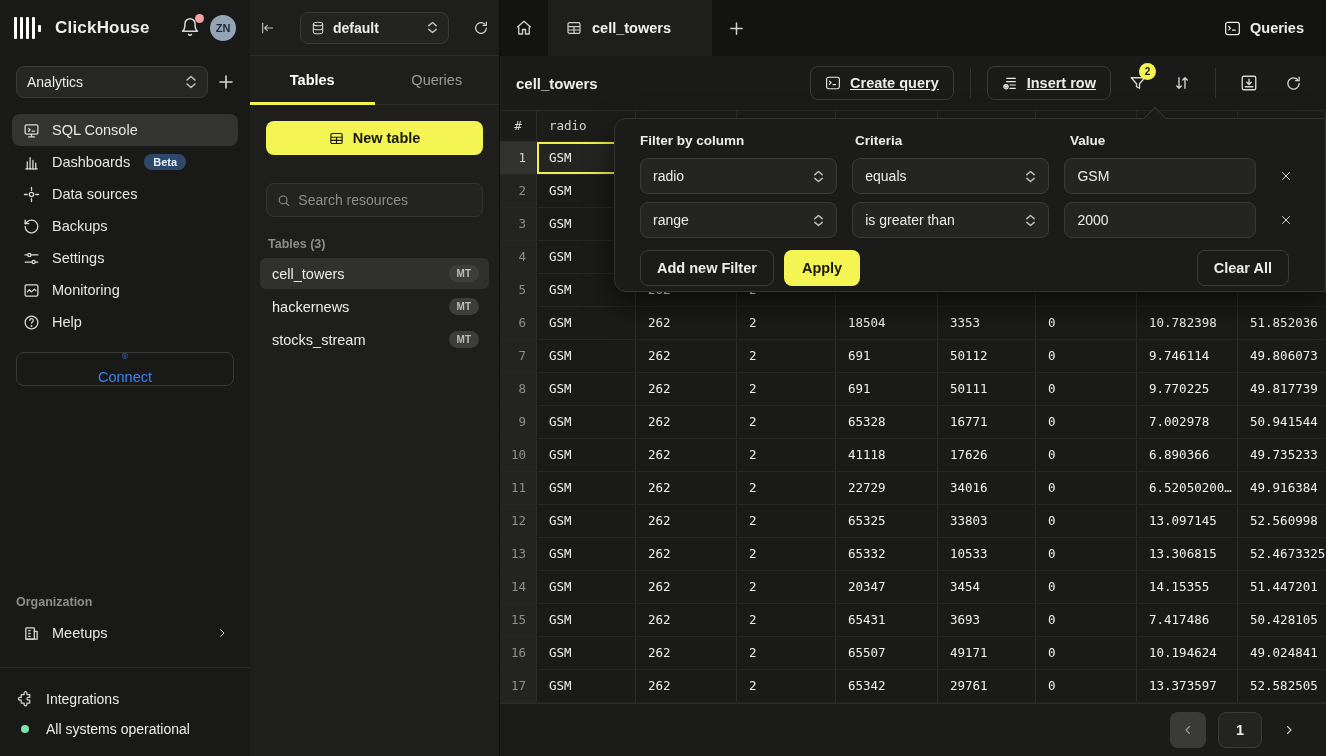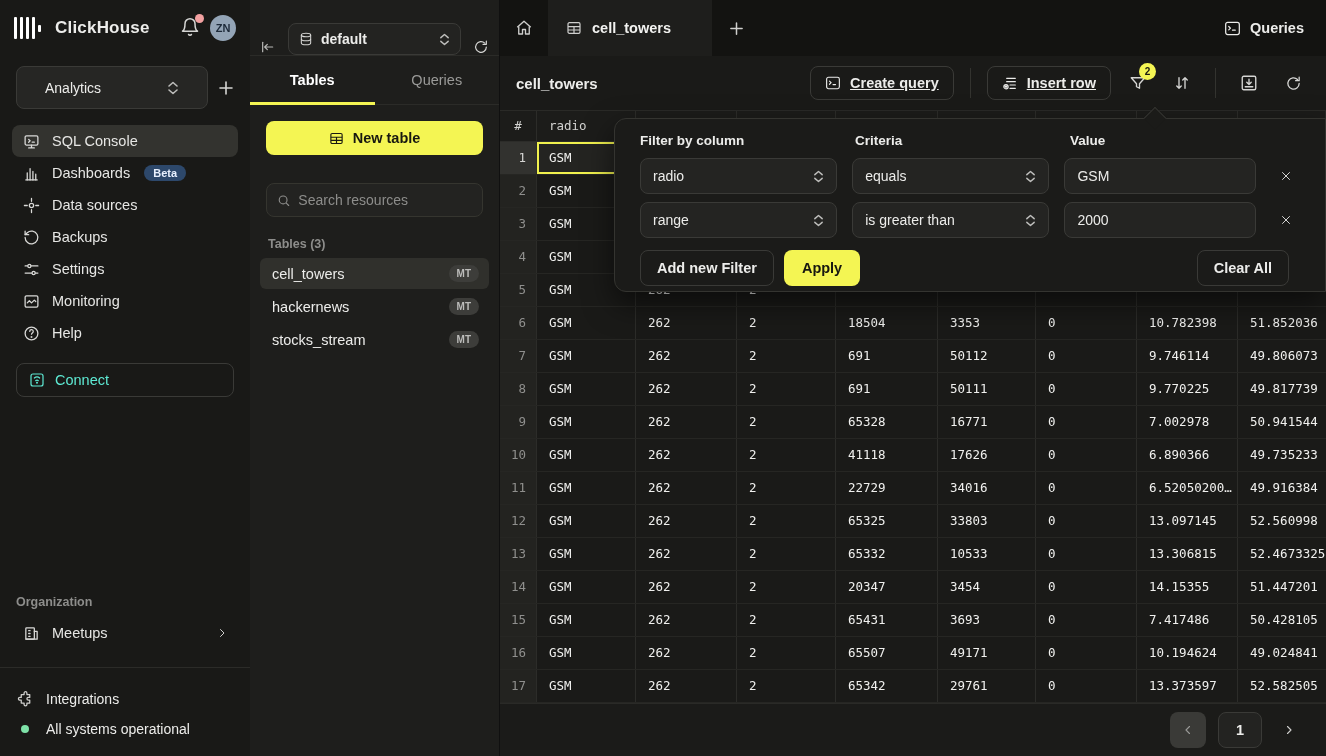--- a/index.html
+++ b/index.html
@@ -22,55 +22,56 @@
   .logo-bars i.short { height:7px; align-self:center; }
   .brand-name { font-size:17px; font-weight:700; letter-spacing:.2px; margin-left:6px; }
   .sb-header .spacer { flex:1; }
   .bell-wrap { position:relative; width:22px; height:22px; color:#d6d6d4; }
   .bell-dot { position:absolute; top:-3px; right:-2px; width:9px; height:9px; border-radius:50%; background:#f2a1a1; }
   .avatar { width:26px; height:26px; border-radius:50%; background:#93a4b6; color:#1d2a3a;
     font-size:11px; font-weight:700; display:flex; align-items:center; justify-content:center; }
 
   .sb-workspace { display:flex; align-items:center; gap:10px; padding:10px 16px 4px 16px; }
   .ws-select {
-    flex:1; height:43px; background:#262624; border:1px solid #3a3a37; border-radius:8px;
-    display:flex; align-items:center; padding:0 28px; gap:8px; font-size:14px; cursor:pointer;
+    flex:1; height:32px; background:#262624; border:1px solid #3a3a37; border-radius:8px;
+    display:flex; align-items:center; padding:0 10px; gap:8px; font-size:14px; cursor:pointer;
   }
   .ws-select .spacer { flex:1; }
   .icon-btn-plain { background:none; border:none; color:#d6d6d4; cursor:pointer; display:flex; align-items:center; justify-content:center; }
 
   .sb-nav { margin-top:12px; padding:0 12px; display:flex; flex-direction:column; }
   .nav-item {
     height:32px; display:flex; align-items:center; gap:12px; padding:0 10px; border-radius:8px;
     color:#e6e6e4; font-size:14.5px; cursor:pointer;
   }
   .nav-item.active { background:#33332f; }
   .nav-item .ni-icon { width:18px; display:flex; justify-content:center; color:#d9d9d7; }
   .badge-beta {
     background:#2d486b; color:#e8f0fe; font-size:11px; font-weight:600;
     border-radius:999px; padding:2px 9px; margin-left:2px;
   }
   .sb-connect { padding:14px 16px 0 16px; }
   .connect-btn {
     width:100%; height:34px; background:transparent; border:1px solid #3a3a37; border-radius:8px;
-    color:#5eead4; font-size:14.5px; display:flex; align-items:center; gap:10px; padding:0 12px; cursor:pointer;
+    color:#3b82f6; font-size:14.5px; display:flex; align-items:center; gap:10px; padding:0 12px; cursor:pointer;
     font-family:inherit;
+    flex-direction:column;
   }
   .sb-grow { flex:1; }
   .sb-org-label { padding:0 16px; color:#8d8d8b; font-size:12.5px; font-weight:600; margin-bottom:8px; }
   .sb-org { padding:0 12px; }
   .sb-divider { border:none; border-top:1px solid #2b2b28; margin:18px 0 0 0; }
   .sb-foot { padding:16px 16px 12px 16px; display:flex; flex-direction:column; }
   .foot-item { height:30px; display:flex; align-items:center; gap:12px; color:#ececea; font-size:14px; cursor:pointer; }
   .foot-item .ni-icon { width:18px; display:flex; justify-content:center; color:#cfcfcd; }
   .status-dot { width:8px; height:8px; border-radius:50%; background:#7ee2a8; margin:0 5px; }
 
   
   .mid { width:250px; min-width:250px; height:756px; background:#1e1e1c; display:flex; flex-direction:column; border-right:1px solid #101010; }
-  .mp-header { height:56px; display:flex; align-items:flex-end; gap:12px; padding:0 10px; border-bottom:1px solid #2b2b28; }
+  .mp-header { height:56px; display:flex; align-items:center; gap:24px; padding:0 10px; border-bottom:1px solid #2b2b28; }
   .db-select { flex:1; height:32px; background:#232321; border:1px solid #3a3a37; border-radius:8px;
     display:flex; align-items:center; gap:8px; padding:0 10px; cursor:pointer; font-size:14px; font-weight:600; }
   .db-select .spacer { flex:1; }
   .mp-tabs { height:49px; display:flex; border-bottom:1px solid #2b2b28; position:relative; }
   .mp-tab { width:50%; display:flex; align-items:center; justify-content:center; font-size:14.5px; color:#9a9a98; cursor:pointer; }
   .mp-tab.active { color:#ffffff; font-weight:600; }
   .mp-tabs .tab-underline { position:absolute; left:0; bottom:-1px; width:50%; height:3px; background:#f4f553; }
   .mp-body { padding:16px; display:flex; flex-direction:column; }
   .new-table-btn {
     height:34px; background:#f4f553; color:#181810; border:none; border-radius:8px;

